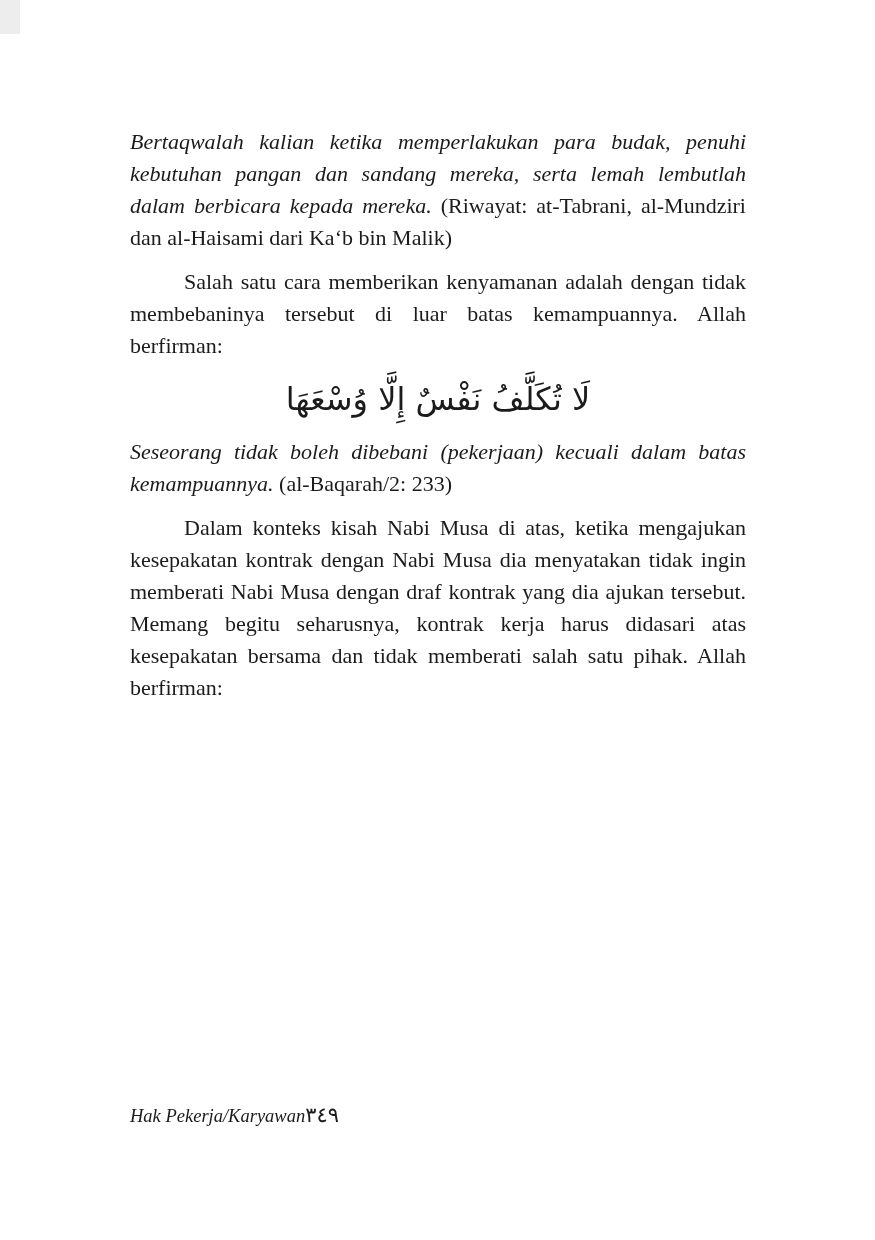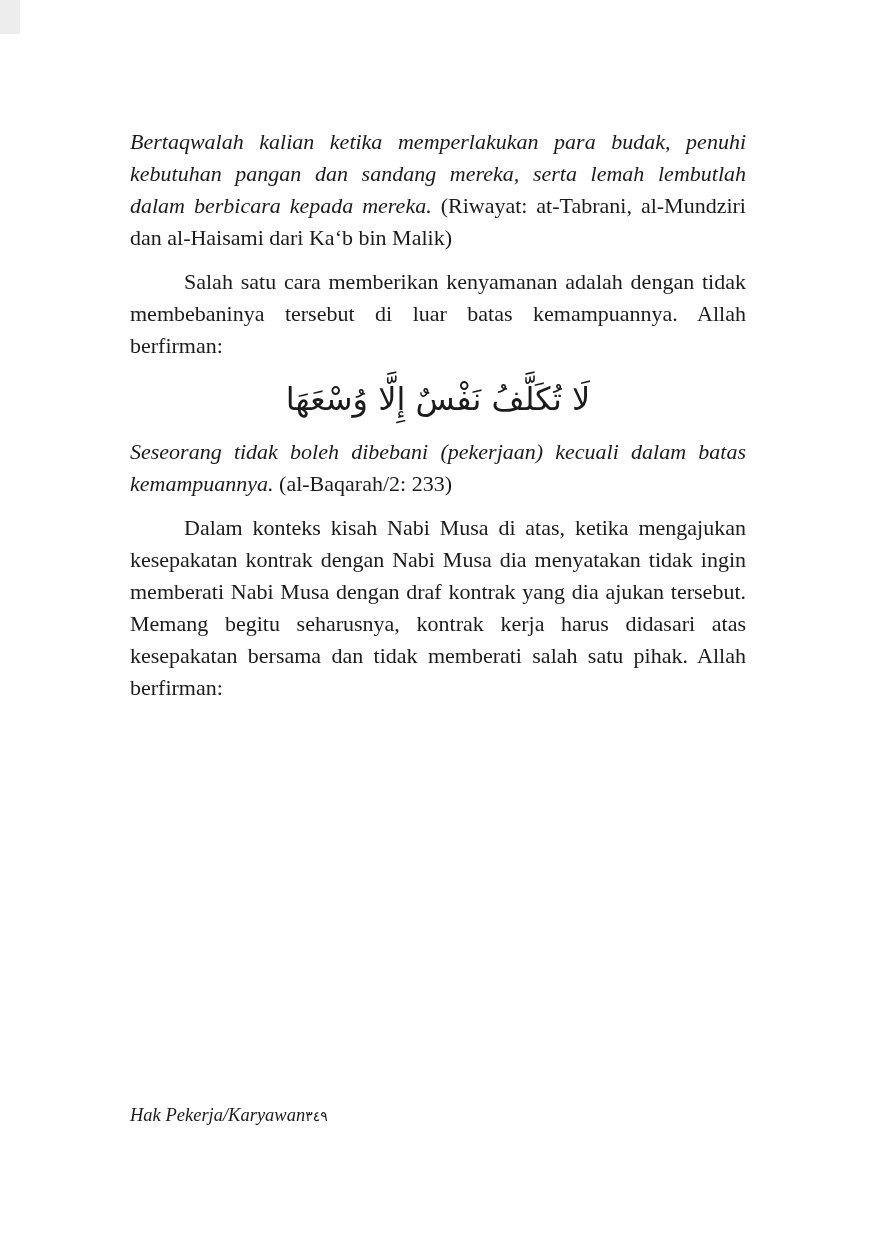--- a/index.html
+++ b/index.html
@@ -53,21 +53,21 @@
     justify-content: flex-start;
     align-items: baseline;
   }
   .running-title {
     font-style: italic;
     font-size: 18.5px;
     line-height: 26px;
   }
   .page-number {
     font-family: Liberation Serif, serif;
-    font-size: 14px;
+    font-size: 21px;
     line-height: 26px;
     letter-spacing: 2px;
   }
 </style>
 </head>
 <body>
 
 <div class="page">
 
   <div class="scan-artifact"></div>

